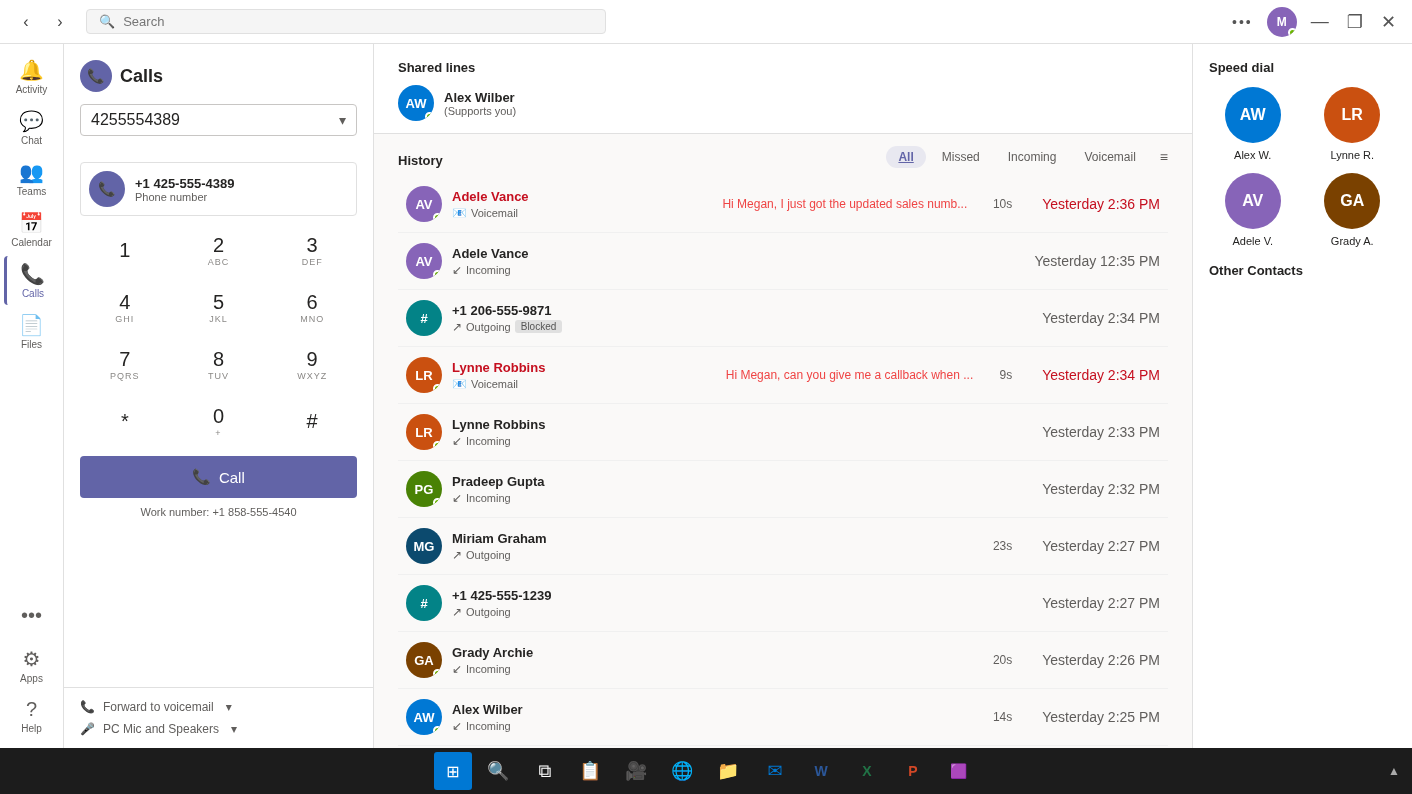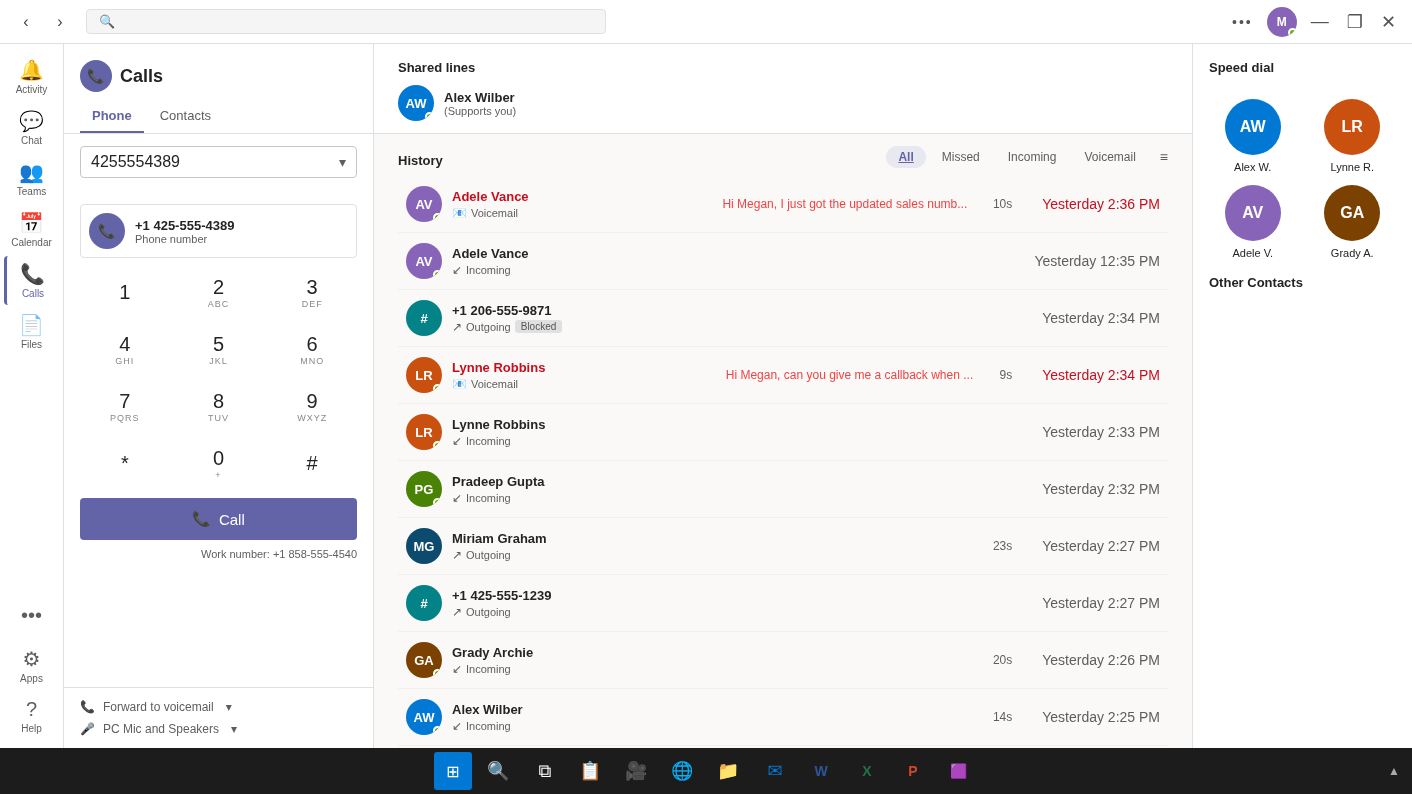--- a/index.html
+++ b/index.html
@@ -108,21 +108,21 @@
     .dial-key .num { font-size: 20px; font-weight: 500; color: #252423; }
     .dial-key .letters { font-size: 9px; color: #8a8886; letter-spacing: 1px; }
 
     .call-button {
       width: 100%; background: #6264a7; color: white; border: none;
       border-radius: 4px; padding: 12px; font-size: 15px; cursor: pointer;
       display: flex; align-items: center; justify-content: center; gap: 8px;
       margin-top: 8px; font-weight: 500;
     }
 
-    .work-number { font-size: 11px; color: #605e5c; text-align: right; margin-top: 8px; }
+    .work-number { font-size: 11px; color: #605e5c; text-align: center; margin-top: 8px; }
 
     .bottom-settings {
       padding: 12px 16px; border-top: 1px solid #e0e0e0; display: flex; flex-direction: column; gap: 8px;
     }
     .setting-row { display: flex; align-items: center; gap: 8px; font-size: 12px; color: #605e5c; cursor: pointer; }
 
     
     .main-content { flex: 1; background: #faf9f8; display: flex; flex-direction: column; overflow: hidden; }
 
     
@@ -165,21 +165,21 @@
     .history-preview { font-size: 12px; color: #ef4444; flex: 1; white-space: nowrap; overflow: hidden; text-overflow: ellipsis; max-width: 280px; }
     .history-duration { font-size: 12px; color: #605e5c; margin-right: 20px; }
     .history-time { font-size: 14px; color: #605e5c; text-align: right; min-width: 100px; }
     .history-time.missed-time { color: #c50f1f; }
 
     
     .speed-dial-panel {
       width: 220px; background: #fff; border-left: 1px solid #e0e0e0;
       padding: 16px; overflow-y: auto;
     }
-    .speed-dial-title { font-size: 13px; font-weight: 600; color: #252423; margin-bottom: 24px; }
+    .speed-dial-title { font-size: 13px; font-weight: 600; color: #252423; margin-bottom: 12px; }
     .speed-dial-grid { display: grid; grid-template-columns: 1fr 1fr; gap: 12px; margin-bottom: 16px; }
     .speed-dial-item { display: flex; flex-direction: column; align-items: center; gap: 6px; cursor: pointer; }
     .speed-dial-avatar { width: 56px; height: 56px; border-radius: 50%; background: #ddd; position: relative; display: flex; align-items: center; justify-content: center; font-size: 16px; font-weight: bold; color: #555; overflow: hidden; }
     .speed-dial-name { font-size: 11px; color: #252423; text-align: center; font-weight: 500; }
 
     .other-contacts-title { font-size: 13px; font-weight: 600; color: #252423; margin-top: 8px; }
 
     
     .taskbar {
       height: 46px; background: #1c1c1c; display: flex; align-items: center;
@@ -205,20 +205,21 @@
 <body>
 
 <div class="titlebar">
   <div class="titlebar-left">
     <div class="titlebar-nav">
       <button>‹</button>
       <button>›</button>
     </div>
     <div class="search-bar">
       <span style="color:#888;font-size:13px;">🔍</span>
+      <input type="text" placeholder="Search" style="">
     </div>
   </div>
   <div class="titlebar-right">
     <button style="font-size:14px;letter-spacing:2px;">•••</button>
     <div class="avatar-circle">
       <span>M</span>
       <div class="online-dot"></div>
     </div>
     <button>—</button>
     <button>❐</button>
@@ -265,24 +266,20 @@
       <span>Help</span>
     </div>
   </div>
 
   <div class="left-panel">
     <div class="left-panel-header">
       <div class="calls-icon-box">
         <span>📞</span>
       </div>
       <span class="calls-title">Calls</span>
-    </div>
-    <div class="left-panel-tabs">
-      <div class="left-tab active">Phone</div>
-      <div class="left-tab">Contacts</div>
     </div>
     <div class="dialpad-area">
       <div class="phone-input-row">
         <input type="text" value="4255554389" style="font-size: 16px;">
         <span class="chevron">▾</span>
       </div>
       <div class="suggestion-item">
         <div class="suggestion-icon">
           <span>📞</span>
         </div>

